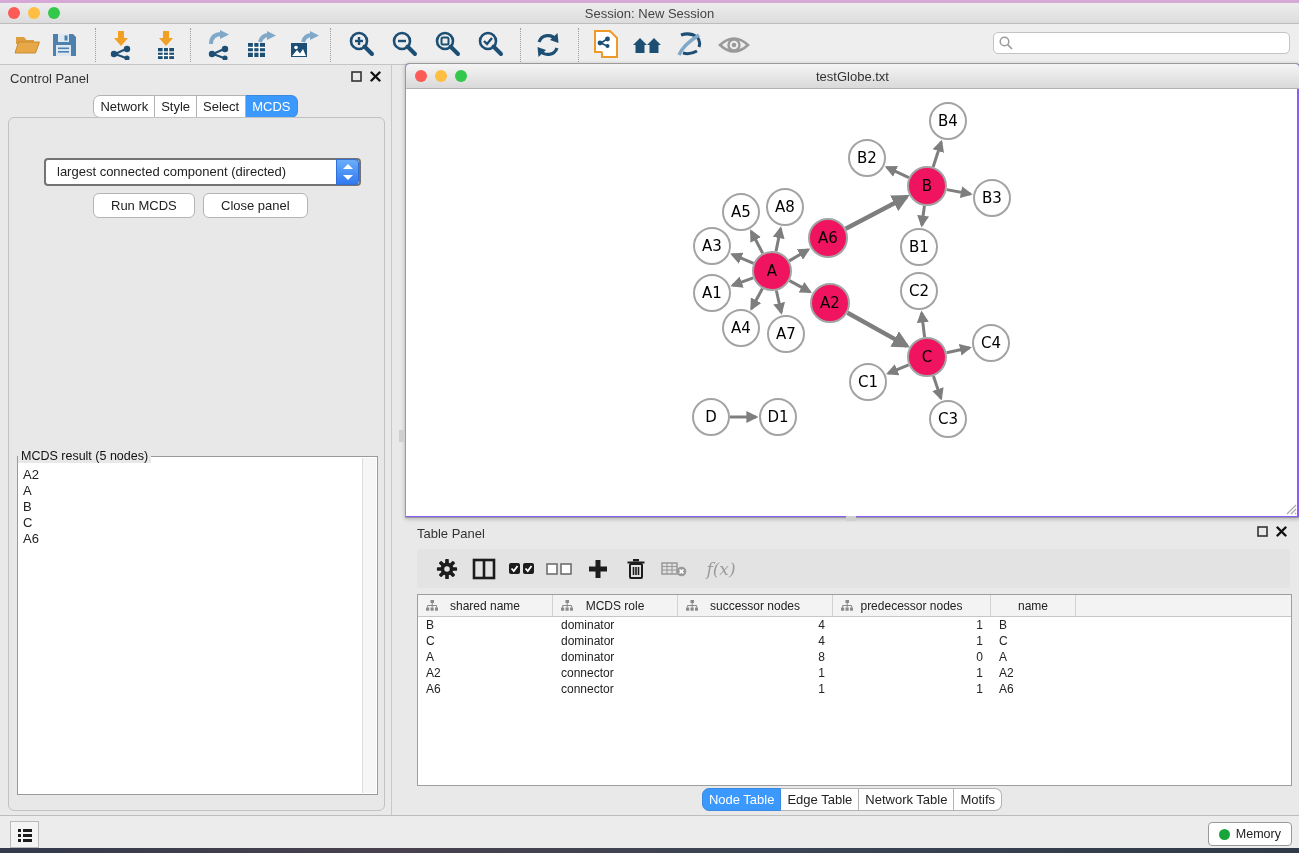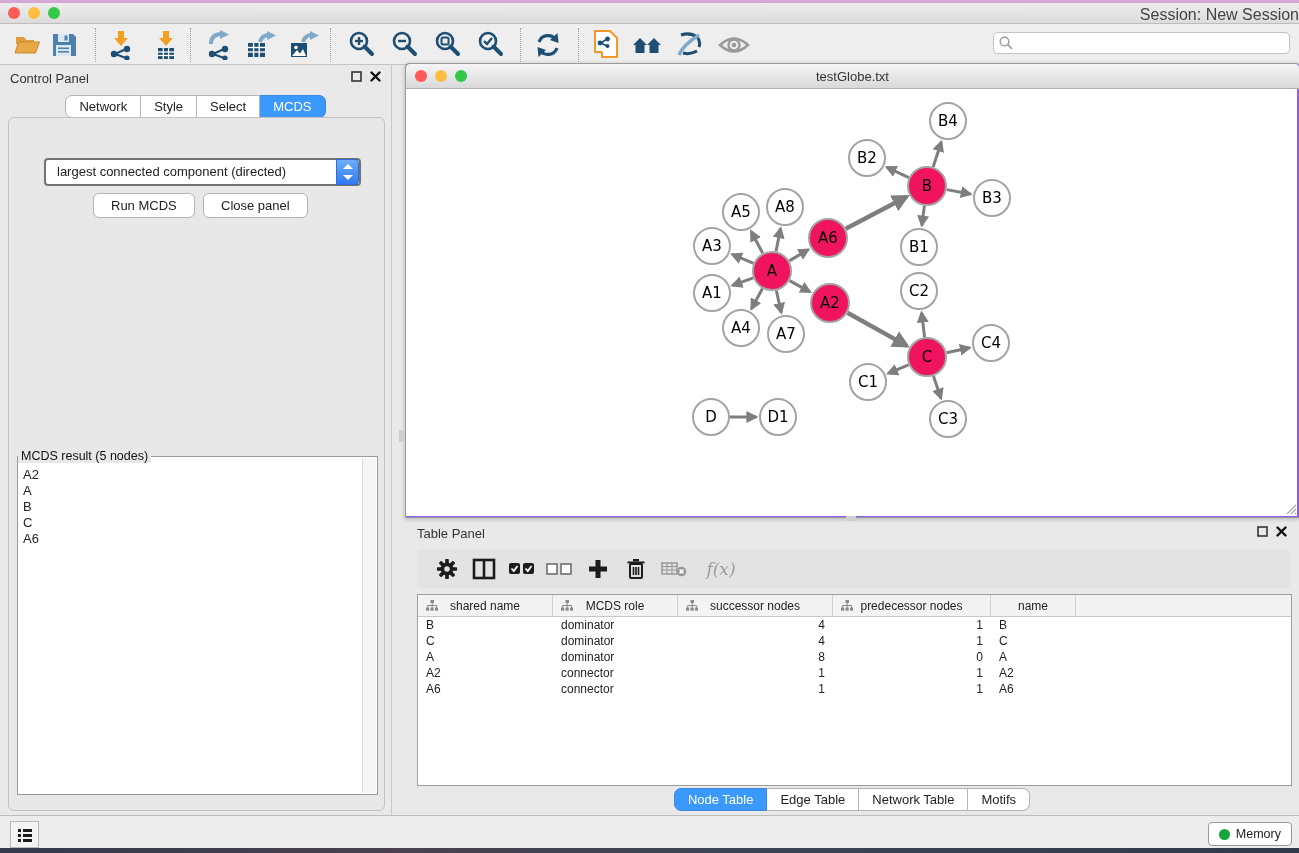--- a/index.html
+++ b/index.html
@@ -4,40 +4,40 @@
 <style>
   html,body{margin:0;padding:0;}
   #app{position:relative;width:1299px;height:853px;background:#e9e9e9;
        font-family:"Liberation Sans",sans-serif;overflow:hidden;color:#222;}
   .abs{position:absolute;}
   
   #top-strip{left:0;top:0;width:1299px;height:3px;background:#d5a8d5;}
   #titlebar{left:0;top:3px;width:1299px;height:20px;
             background:linear-gradient(#ededed,#dcdcdc);border-bottom:1px solid #bdbdbd;}
   .light{position:absolute;top:4px;width:12px;height:12px;border-radius:50%;}
-  #titlebar-title{position:absolute;left:0;right:0;top:3px;text-align:right;
-                  font-size:16px;color:#444;}
+  #titlebar-title{position:absolute;left:0;right:0;top:3px;text-align:center;
+                  font-size:13px;color:#444;}
   #main-toolbar{left:0;top:24px;width:1299px;height:40px;background:#eeeeee;
                 border-bottom:1px solid #c4c4c4;}
   .tb-icon{position:absolute;top:5px;width:32px;height:32px;display:flex;
            align-items:center;justify-content:center;}
   .tb-sep{position:absolute;top:4px;width:0;height:34px;border-left:1px dotted #9d9d9d;}
   #search-box{position:absolute;left:993px;top:8px;width:297px;height:22px;}
   #search-box input{width:100%;height:100%;box-sizing:border-box;border:1px solid #c3c3c3;
         border-radius:5px;padding:0 6px 0 24px;font-size:12px;background:#fff;outline:none;
         font-family:"Liberation Sans",sans-serif;}
   #search-box svg{position:absolute;left:6px;top:4px;}
   
   #control-panel{left:0;top:64px;width:391px;height:751px;border-right:1px solid #c9c9c9;}
   #cp-header{position:absolute;left:0;top:0;width:100%;height:26px;}
   #cp-title{position:absolute;left:10px;top:7px;font-size:13px;color:#333;text-align:right;}
   .panel-btns{position:absolute;top:7px;display:flex;gap:8px;}
   #cp-tabs,#tp-tabs{display:flex;justify-content:center;}
   #cp-tabs{position:absolute;left:0;top:31px;width:100%;}
-  .tab{font-size:13px;padding:3px 13px;background:#fff;border:1px solid #b3b3b3;
+  .tab{font-size:13px;padding:3px 6px;background:#fff;border:1px solid #b3b3b3;
        border-left:none;color:#222;cursor:default;}
   .tab:first-child{border-left:1px solid #b3b3b3;border-radius:7px 0 0 7px;}
   .tab:last-child{border-radius:0 7px 7px 0;}
   .tab.active{background:#3b98fc;border-color:#3b8ae0;color:#fff;}
   #cp-inner{position:absolute;left:8px;top:53px;width:375px;height:692px;
             border:1px solid #c2c2c2;border-radius:6px;background:#e8e8e8;}
   #opt-label{position:absolute;left:0;top:20px;width:100%;text-align:center;font-size:13px;}
   #criterion-select{position:absolute;left:35px;top:40px;width:313px;height:24px;background:#fff;
       border:2px solid #737373;border-radius:4px;font-size:13px;line-height:24px;}
   #criterion-select .val{padding-left:11px;white-space:nowrap;}

